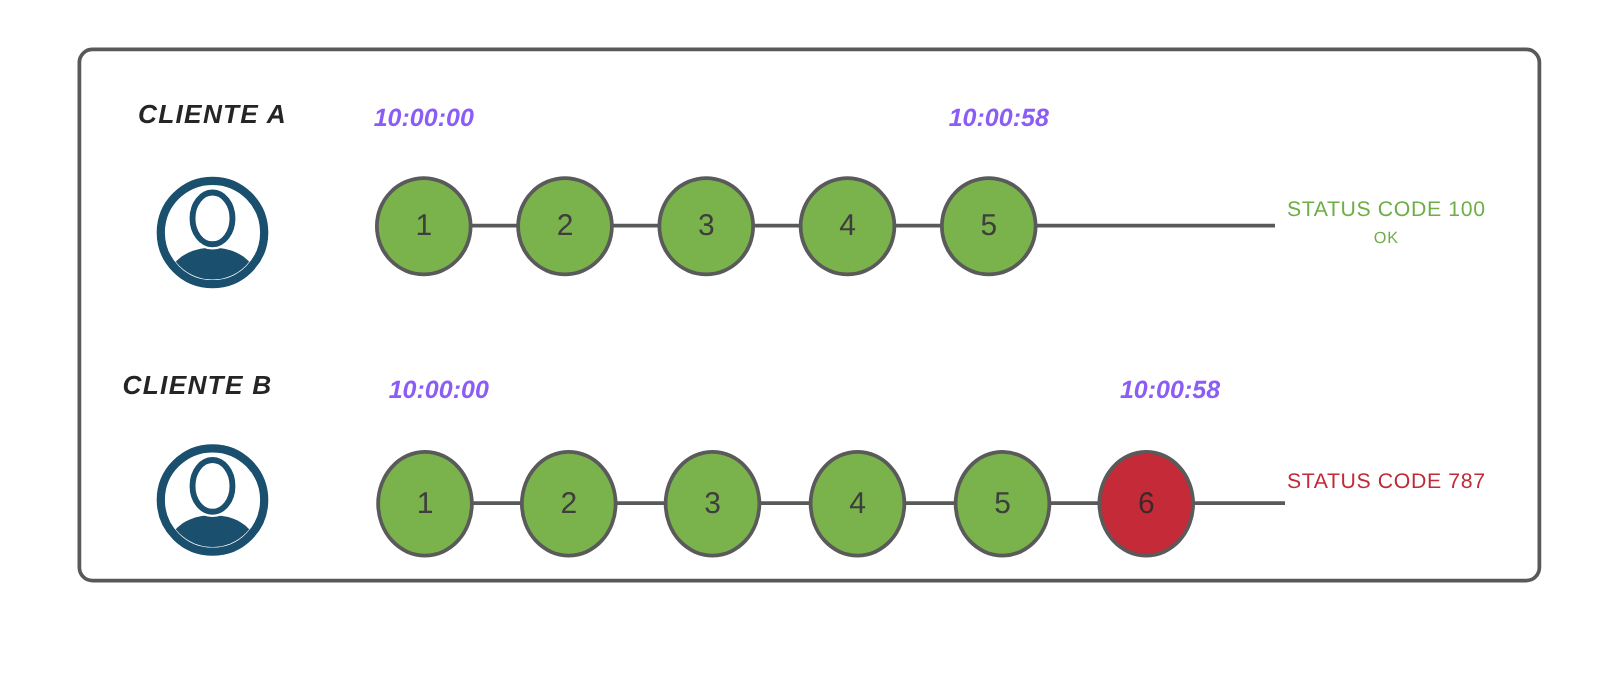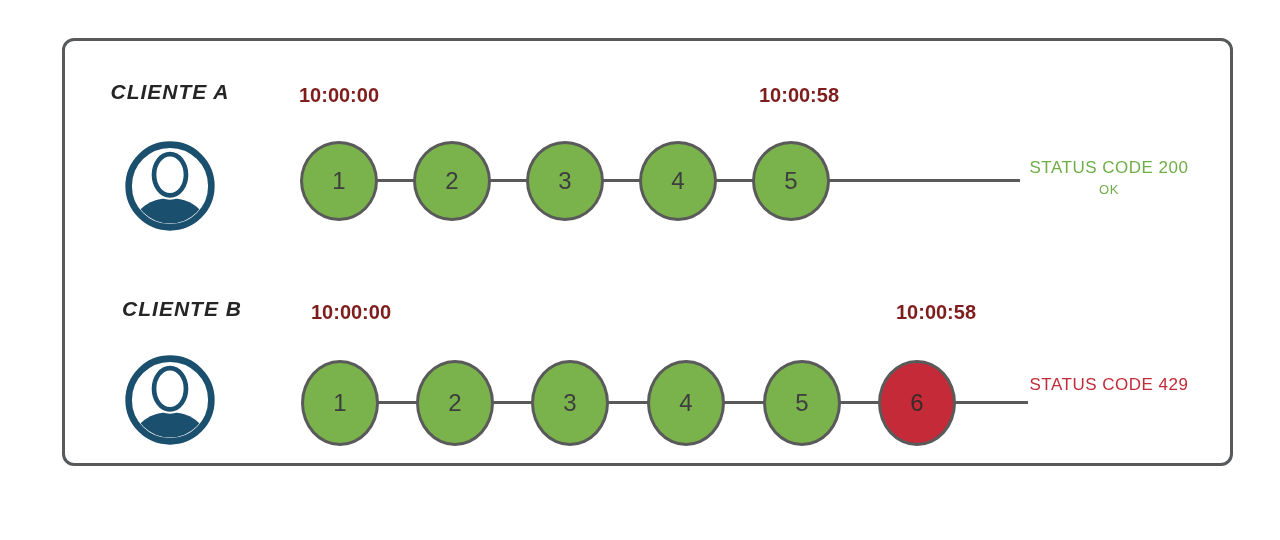--- a/index.html
+++ b/index.html
@@ -23,31 +23,32 @@
     position:absolute;
     width:140px;
     text-align:center;
     font-size:21px;
     font-weight:700;
     font-style:italic;
     letter-spacing:1px;
     color:#252525;
   }
   #client-a-label{left:100px;top:80px;}
-  #client-b-label{left:112px;top:297px;}
+  #client-b-label{left:88px;top:297px;}
   .avatar{position:absolute;width:94px;height:94px;}
   #avatar-a{left:123px;top:139px;}
   #avatar-b{left:123px;top:353px;}
   .timestamp{
     position:absolute;
     width:160px;
     text-align:center;
     font-size:20px;
     font-weight:700;
-    color:#7f1d1d;
+    color:#8b5cf6;
+    font-style:italic;
   }
   #ts-a-start{left:259px;top:84px;}
   #ts-a-end{left:719px;top:84px;}
   #ts-b-start{left:271px;top:301px;}
   #ts-b-end{left:856px;top:301px;}
   .timeline-line{
     position:absolute;
     height:3px;
     background:#58595b;
   }
@@ -122,21 +123,21 @@
 
   <div class="circles-a">
     <div class="circle">1</div>
     <div class="circle">2</div>
     <div class="circle">3</div>
     <div class="circle">4</div>
     <div class="circle">5</div>
   </div>
 
   <div class="status" id="status-a">
-    <div class="line1">STATUS CODE 200</div>
+    <div class="line1">STATUS CODE 100</div>
     <div class="line2">OK</div>
   </div>
 
   <div class="client-label" id="client-b-label">CLIENTE B</div>
 
   <div class="avatar" id="avatar-b">
     <svg viewBox="0 0 100 100" width="94" height="94">
       <defs>
           <clipPath id="clipB">
             <circle cx="50" cy="50" r="40"></circle>
@@ -159,15 +160,15 @@
   <div class="circles-b">
     <div class="circle">1</div>
     <div class="circle">2</div>
     <div class="circle">3</div>
     <div class="circle">4</div>
     <div class="circle">5</div>
     <div class="circle blocked">6</div>
   </div>
 
   <div class="status" id="status-b">
-    <div class="line1">STATUS CODE 429</div>
+    <div class="line1">STATUS CODE 787</div>
   </div>
 </div>
 
 </body></html>

